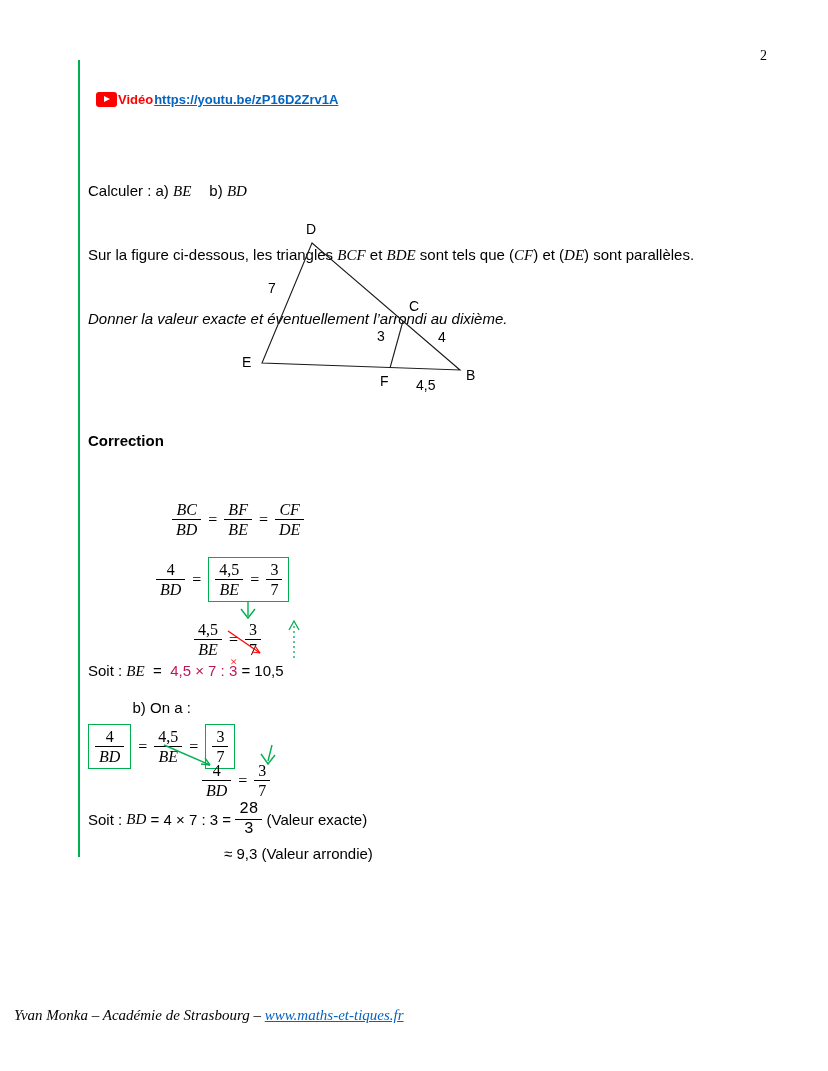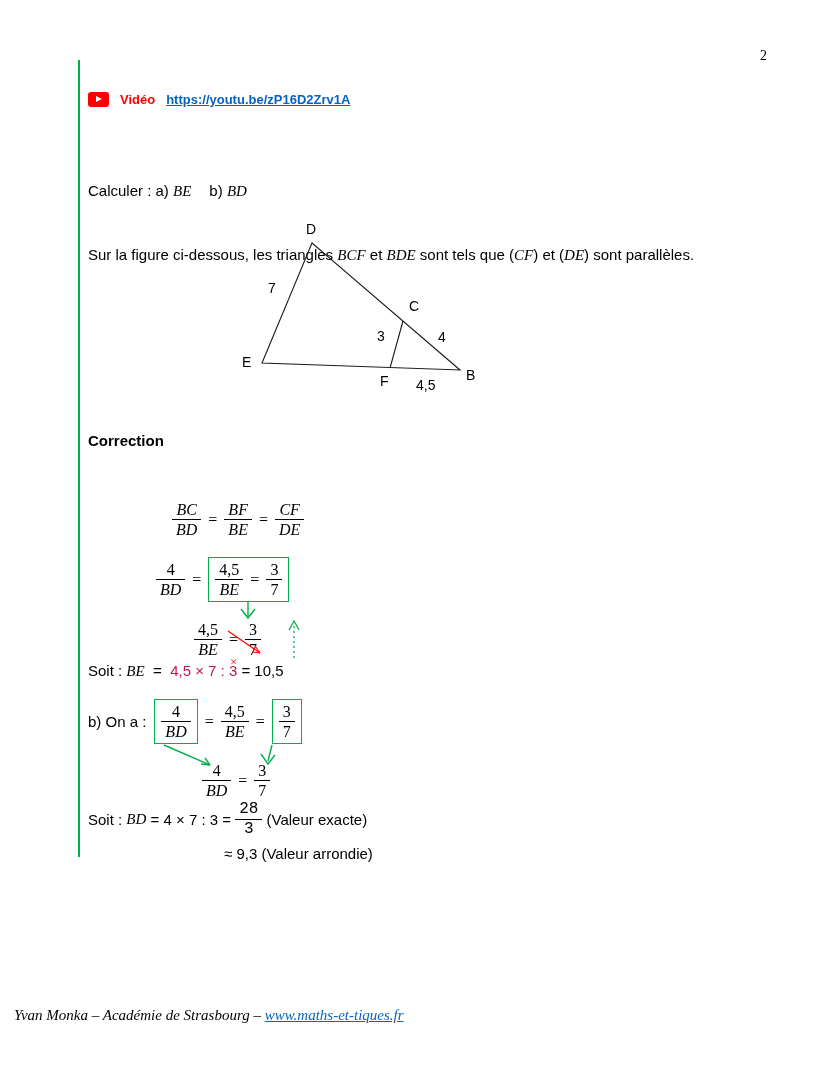--- a/index.html
+++ b/index.html
@@ -9,21 +9,21 @@
     font-family: "Liberation Sans", sans-serif; font-size: 15px; color: #000;
     overflow: hidden;
   }
   .pagenum { position: absolute; left: 760px; top: 48px; font-family: "Liberation Serif", serif; font-size: 14px; }
   .rule { position: absolute; left: 78px; top: 60px; width: 2px; height: 797px; background: #00B050; }
 
   .title { position: absolute; left: 88px; top: 61px; white-space: pre; }
   .title .lbl { color: #E36C09; text-decoration: underline; }
   .title .txt { color: #FF0000; margin-left: 6px; }
 
-  .video { position: absolute; left: 88px; top: 92px; display: flex; align-items: center; gap: 11px; }
+  .video { position: absolute; left: 96px; top: 92px; display: flex; align-items: center; gap: 1px; }
   .yt { width: 21px; height: 15px; background: #FF0000; border-radius: 3px; position: relative; display: inline-block; }
   .yt::after { content: ""; position: absolute; left: 8px; top: 4px;
     border-left: 6px solid #fff; border-top: 3.5px solid transparent; border-bottom: 3.5px solid transparent; }
   .vlabel { color: #FF0000; font-weight: bold; font-size: 13px; }
   .vlink { color: #0563C1; font-weight: bold; font-size: 13px; text-decoration: underline; cursor: pointer; }
 
   .intro { position: absolute; left: 88px; top: 138px; width: 700px; line-height: 21px; white-space: pre-wrap; }
   .math { font-family: "Liberation Serif", serif; font-style: italic; }
   .itline { font-style: italic; }
   .gapb { margin-left: 18px; }
@@ -48,21 +48,21 @@
   #eq2 { left: 156px; top: 557px; }
   #arrow-down1 { position: absolute; left: 235px; top: 600px; }
   #eq3 { left: 194px; top: 620px; position: absolute; }
   #eq3-overlay { position: absolute; left: 0; top: 0; pointer-events: none; }
   #uparrow { position: absolute; left: 286px; top: 616px; }
 
   .textline { position: absolute; white-space: pre; }
   #soita { left: 88px; top: 662px; }
   .red { color: #be185d; margin-top: 48px; }
 
-  #brow { position: absolute; left: 88px; top: 699px; display: flex; align-items: center; gap: 8px; }
+  #brow { position: absolute; left: 88px; top: 699px; display: flex; align-items: center; gap: 8px; flex-direction: column; }
   #barrows { position: absolute; left: 150px; top: 744px; }
   #eq5 { left: 202px; top: 761px; }
 
   #soitb { position: absolute; left: 88px; top: 800px; display: flex; align-items: center; white-space: pre; }
   #soitb .eqfrac { font-family: Liberation Mono, monospace; font-size: 16px; }
   #approx { left: 224px; top: 845px; }
 
   .footer { position: absolute; left: 14px; top: 1007px; width: 100%; text-align: left;
     font-family: "Liberation Serif", serif; font-style: italic; font-size: 15px; }
   .footer .flink { color: #0563C1; text-decoration: underline; cursor: pointer; }
@@ -78,20 +78,21 @@
 
   <div class="video">
     <span class="yt"></span>
     <span class="vlabel">Vidéo</span>
     <span class="vlink">https://youtu.be/zP16D2Zrv1A</span>
   </div>
 
   <div class="intro">
     <div><span>Calculer : a) </span><span class="math">BE</span><span class="gapb">b) </span><span class="math">BD</span></div>
     <div><span>Sur la figure ci-dessous, les triangles </span><span class="math">BCF</span><span> et </span><span class="math">BDE</span><span> sont tels que (</span><span class="math">CF</span><span>) et (</span><span class="math">DE</span><span>) sont parallèles.</span></div>
+    <div class="itline">Donner la valeur exacte et éventuellement l’arrondi au dixième.</div>
   </div>
 
   <div class="figure">
     <svg width="280" height="190" viewBox="0 0 280 190">
       <g stroke="#1a1a1a" stroke-width="1.1" fill="none">
         <path d="M82 27 L32 147 L230 154 Z"></path>
         <path d="M173 105 L160 152"></path>
       </g>
       <text x="76" y="18">D</text>
       <text x="12" y="151">E</text>

